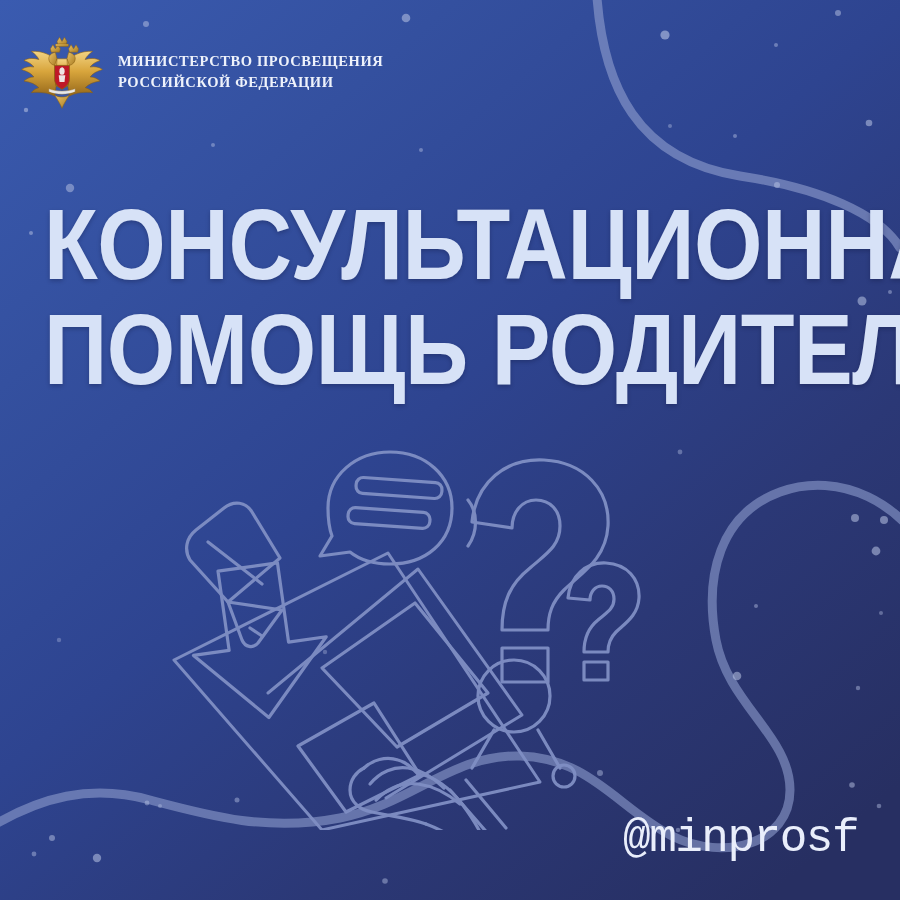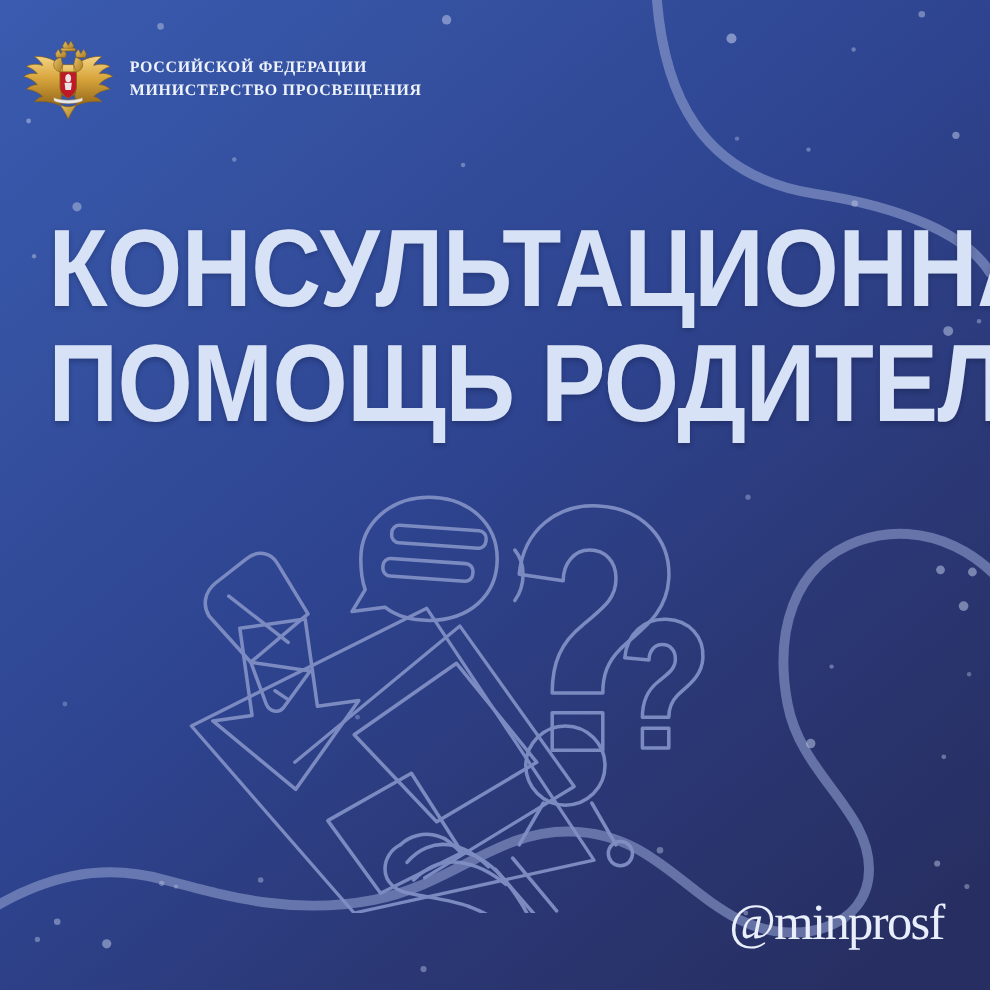--- a/index.html
+++ b/index.html
@@ -89,21 +89,21 @@
     width: 520px;
     height: 380px;
   }
 
   
   .handle {
     position: absolute;
     right: 42px;
     bottom: 38px;
     color: #e9eefb;
-    font-family: Liberation Serif, serif;
+    font-family: Liberation Mono, monospace;
     font-weight: 400;
     font-size: 46px;
     letter-spacing: -1.5px;
     line-height: 1;
   }
 </style>
 </head>
 <body>
 
 <div id="poster">
@@ -225,22 +225,22 @@
         <ellipse cx="50" cy="45" rx="3.2" ry="4.4"></ellipse>
         <path d="M46 50 h8 l-1 8 h-6 Z"></path>
         <rect x="48.6" y="40" width="1.2" height="6" transform="rotate(25 49 43)"></rect>
       </g>
 
       <g fill="#efefef" stroke="#8a5f12" stroke-width="0.5" opacity="0.95">
         <path d="M34 66 C42 70, 58 70, 66 66 L66 70 C58 74, 42 74, 34 70 Z"></path>
       </g>
     </svg>
     <div class="ministry-text">
+      <div>МИНИСТЕРСТВО ПРОСВЕЩЕНИЯ</div>
       <div>РОССИЙСКОЙ ФЕДЕРАЦИИ</div>
-      <div>МИНИСТЕРСТВО ПРОСВЕЩЕНИЯ</div>
     </div>
   </div>
 
   <div class="title-block">
     <div class="title-line">КОНСУЛЬТАЦИОННАЯ</div>
     <div class="title-line second">ПОМОЩЬ РОДИТЕЛЯМ</div>
   </div>
 
   <svg id="illustration" viewBox="0 0 520 380">
     <g fill="none" stroke="#808fc4" stroke-width="3.2" stroke-linecap="round" stroke-linejoin="round" opacity="0.95">

